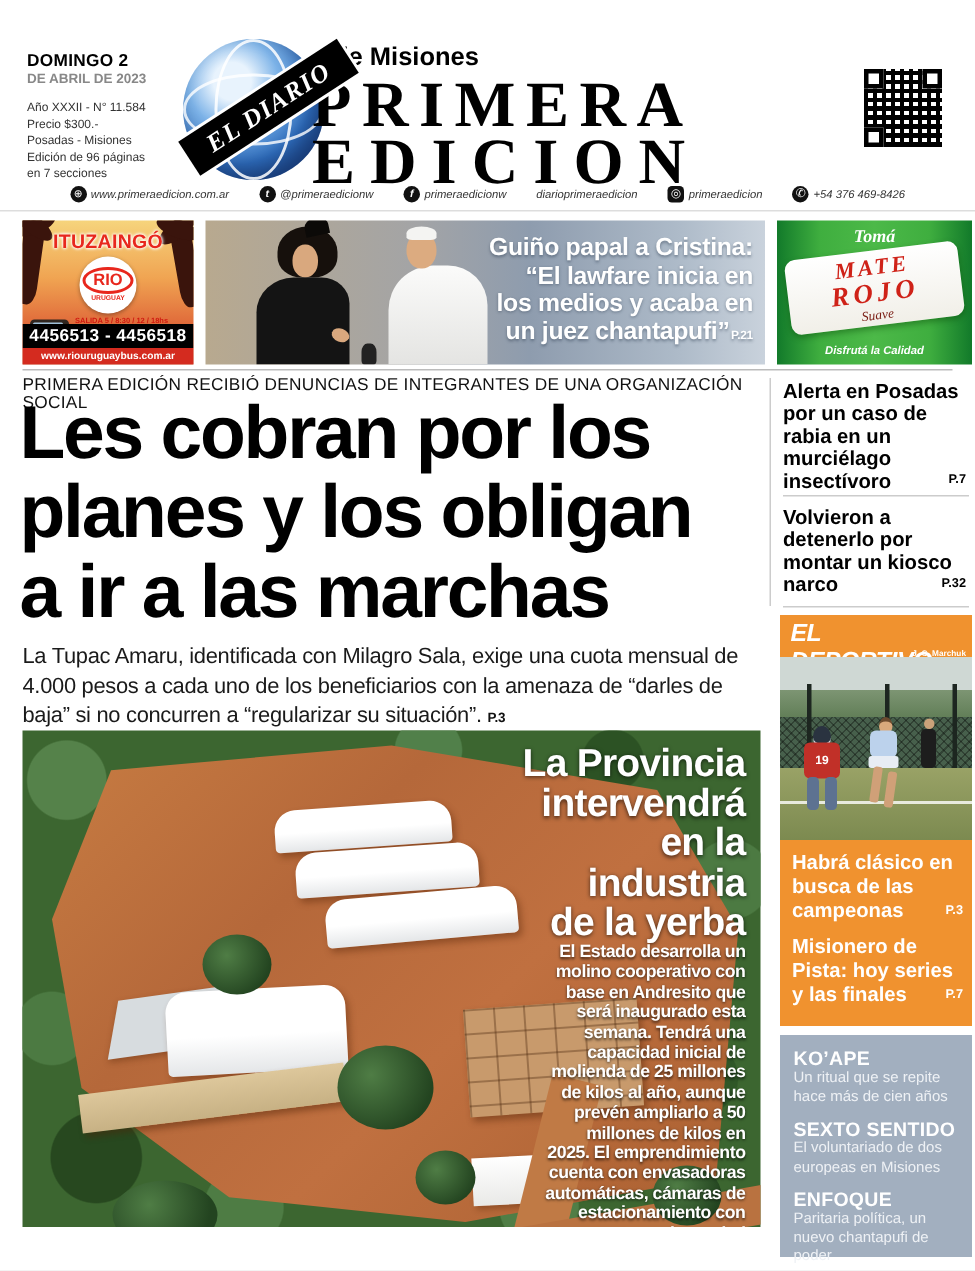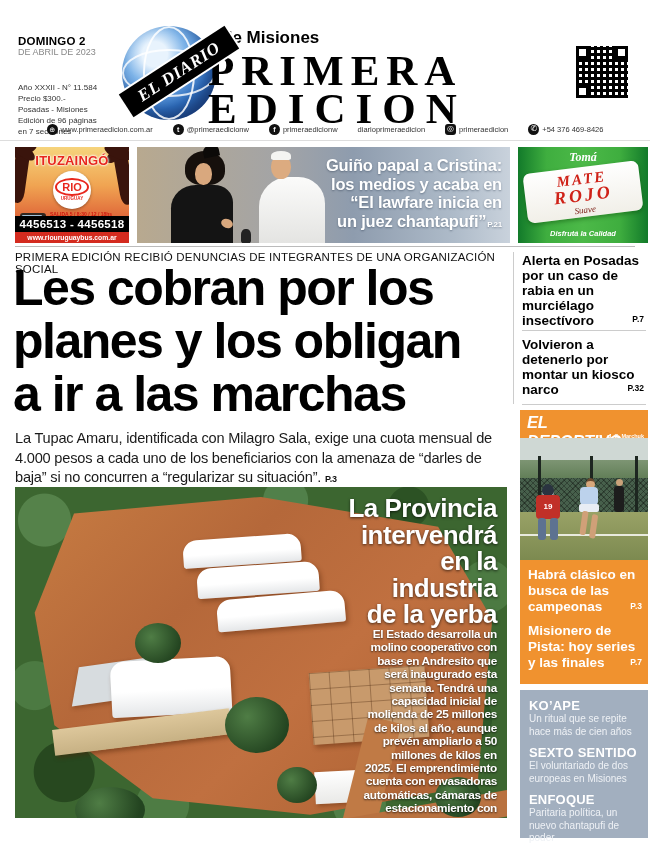--- a/index.html
+++ b/index.html
@@ -3,21 +3,21 @@
 <meta charset="utf-8">
 <style>
   html,body{margin:0;padding:0;background:#e9e9e9;}
   #page{position:relative;width:650px;height:847px;background:#fff;margin:0 auto;overflow:hidden;
         font-family:"Liberation Sans","DejaVu Sans",sans-serif;color:#111;}
   .abs{position:absolute;}
 
   
   .date-block{left:18px;top:36px;width:112px;font-size:8px;color:#333;line-height:11px;}
   .date-big{font-size:11.5px;font-weight:bold;color:#000;letter-spacing:.2px;}
-  .date-sub{font-size:9px;color:#888;margin-bottom:24px;}
+  .date-sub{font-size:9px;color:#888;margin-bottom:8px;font-weight:bold;}
   .globe{left:122px;top:26px;width:94px;height:94px;border-radius:50%;
      background:radial-gradient(circle at 35% 30%, #e8f3fd 0 14%, #7db3e8 34%, #2f6fc0 62%, #173f85 100%);
      box-shadow:inset -6px -8px 14px rgba(0,0,30,.35);}
   .globe::before{content:"";position:absolute;left:22%;top:0;width:56%;height:100%;border-radius:50%;
      border:2px solid rgba(255,255,255,.85);box-sizing:border-box;}
   .globe::after{content:"";position:absolute;left:0;top:24%;width:100%;height:52%;border-radius:50%;
      border:2px solid rgba(255,255,255,.8);box-sizing:border-box;}
   .ribbon{left:116px;top:58px;width:126px;height:27px;background:#000;transform:rotate(-33deg);
      display:flex;align-items:center;justify-content:center;color:#fff;
      font-family:"Liberation Serif",serif;font-style:italic;font-weight:bold;font-size:17px;
@@ -26,21 +26,21 @@
   .logo-l1{left:208px;top:46px;font-family:"Liberation Serif","DejaVu Serif",serif;font-weight:bold;
      font-size:43px;letter-spacing:7px;color:#000;z-index:3;}
   .logo-l2{left:208px;top:84px;font-family:"Liberation Serif","DejaVu Serif",serif;font-weight:bold;
      font-size:43px;letter-spacing:10px;color:#000;z-index:3;}
   .qr{left:576px;top:46px;width:52px;height:52px;background:
       repeating-linear-gradient(0deg,#000 0 3px,transparent 3px 6px),
       repeating-linear-gradient(90deg,#000 0 3px,#fff 3px 6px);}
   .qr span{position:absolute;width:13px;height:13px;background:#fff;border:3px solid #000;box-sizing:border-box;}
   .qr .f1{left:0;top:0}.qr .f2{right:0;top:0}.qr .f3{left:0;bottom:0}
   .social-bar{left:0;top:120px;width:650px;height:18px;display:flex;align-items:center;
-     justify-content:center;gap:20px;font-size:7.5px;color:#333;}
+     justify-content:center;gap:20px;font-size:7.5px;color:#333;font-style:italic;}
   .soc{display:flex;align-items:center;gap:3px;}
   .sicon{width:11px;height:11px;border-radius:50%;background:#111;color:#fff;display:inline-flex;
      align-items:center;justify-content:center;font-size:7px;line-height:1;}
   .sicon.globe-g::before{content:"⊕";}
   .sicon.tw::before{content:"t";font-weight:bold;}
   .sicon.fb::before{content:"f";font-weight:bold;}
   .sicon.ig{border-radius:3px;}
   .sicon.ig::before{content:"◎";font-size:8px;}
   .sicon.wa::before{content:"✆";font-size:8px;}
   .hr-top{left:0;top:140px;width:650px;height:1px;background:#ddd;}
@@ -273,22 +273,22 @@
       <div class="cfk-face"></div>
       <div class="cfk-body"></div>
       <div class="cfk-hand"></div>
       <div class="pope-body"></div>
       <div class="pope-head"></div>
       <div class="pope-cap"></div>
       <div class="mic"></div>
     </div>
     <div class="pope-hl">
       <div>Guiño papal a Cristina:</div>
+      <div>“El lawfare inicia en</div>
       <div>los medios y acaba en</div>
-      <div>“El lawfare inicia en</div>
       <div><span>un juez chantapufi”</span><span class="pg">P.21</span></div>
     </div>
   </div>
 
   <div class="abs mate-ad">
     <div class="mate-toma">Tomá</div>
     <div class="mate-ribbon">
       <span class="mate-n1">MATE</span>
       <span class="mate-n2">ROJO</span>
       <span class="mate-var">Suave</span>

